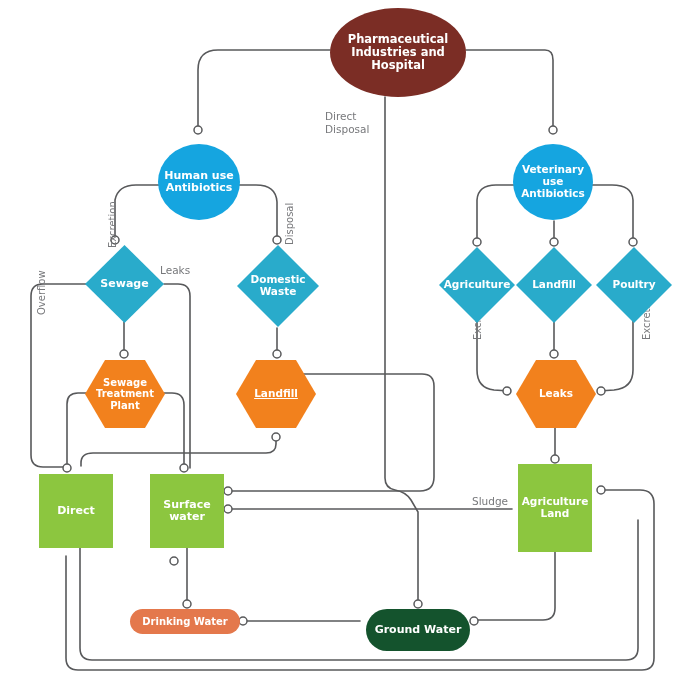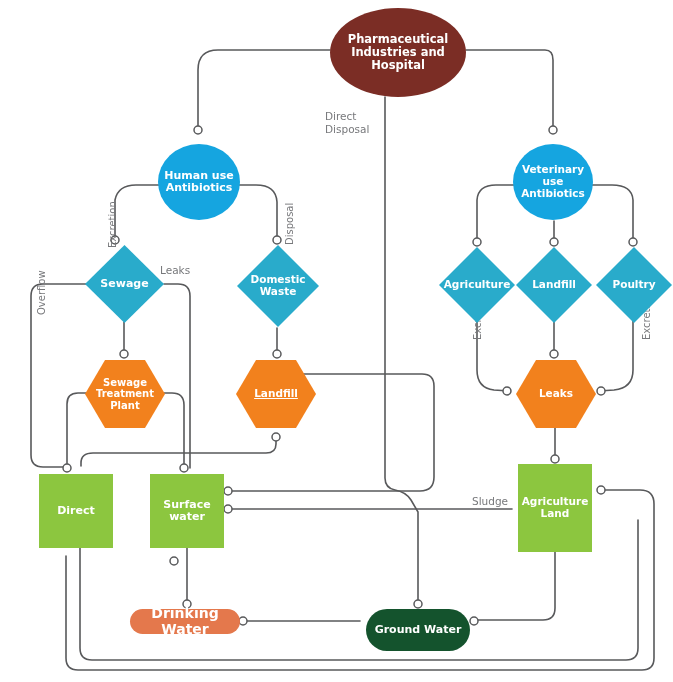--- a/index.html
+++ b/index.html
@@ -211,21 +211,21 @@
       </div>
       <div class="node n-rect" style="left: 39px; top: 474px; width: 74px; height: 74px; font-size: 11px; background: rgb(140, 198, 63);">
         <span>Direct</span>
       </div>
       <div class="node n-rect" style="left: 150px; top: 474px; width: 74px; height: 74px; font-size: 11px; background: rgb(140, 198, 63);">
         <span>Surface<br>water</span>
       </div>
       <div class="node n-rect" style="left: 518px; top: 464px; width: 74px; height: 88px; font-size: 10.5px; background: rgb(140, 198, 63);">
         <span>Agriculture<br>Land</span>
       </div>
-      <div class="node n-pill" style="left: 130px; top: 609px; width: 110px; height: 25px; font-size: 14px; background: rgb(228, 120, 76);">
+      <div class="node n-pill" style="left: 130px; top: 609px; width: 110px; height: 25px; font-size: 10px; background: rgb(228, 120, 76);">
         <span>Drinking Water</span>
       </div>
       <div class="node n-pill" style="left: 366px; top: 609px; width: 104px; height: 42px; font-size: 11px; background: #14532d;">
         <span>Ground Water</span>
       </div>
     </div>
 
   <div id="label-layer">
       <div class="edge-label" style="left: 325px; top: 110px; font-size: 10.5px; color: rgb(119, 120, 123);">Direct
 Disposal</div>

